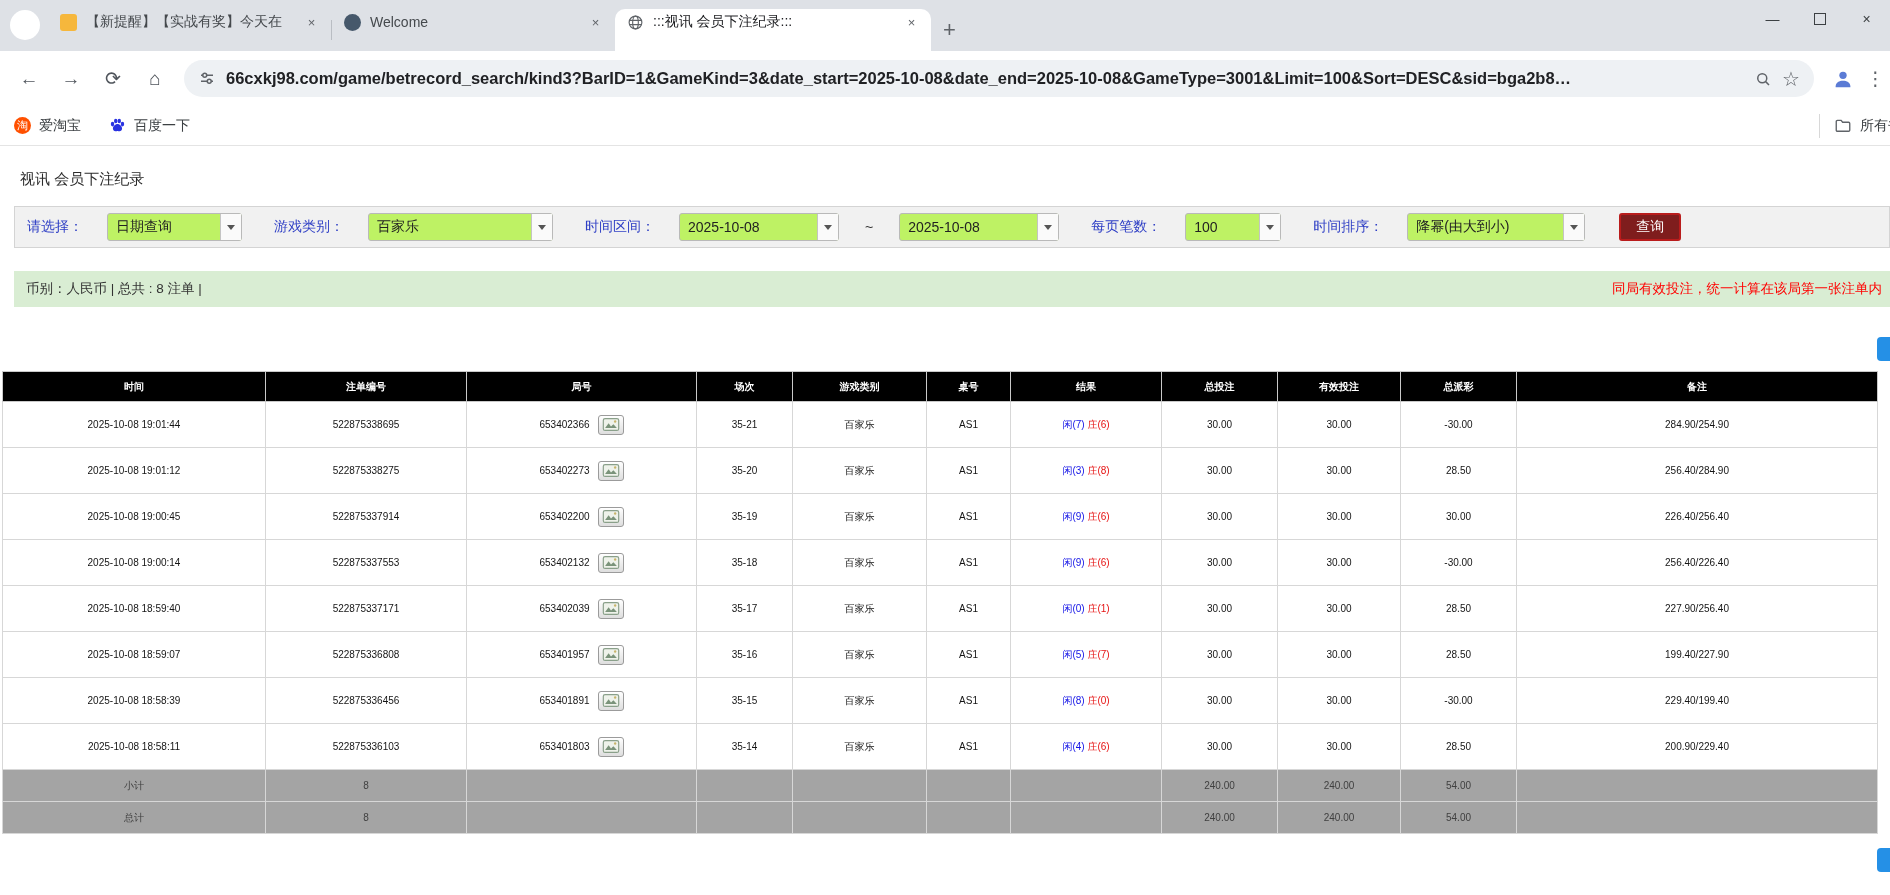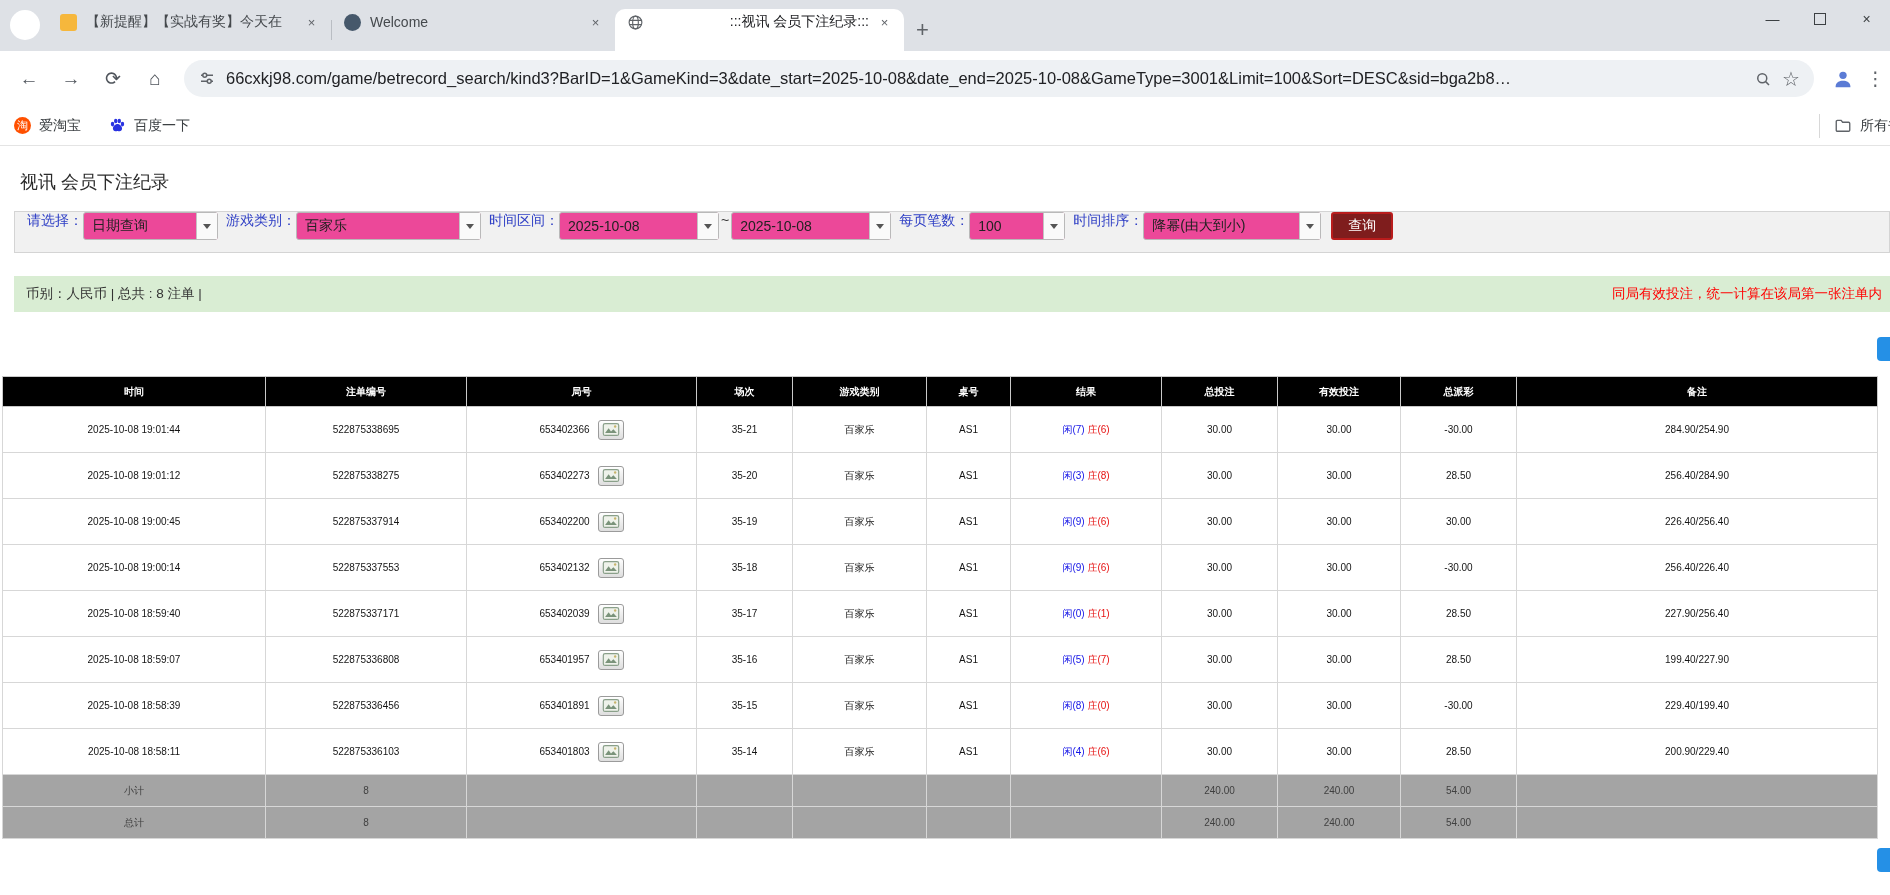--- a/index.html
+++ b/index.html
@@ -4,52 +4,52 @@
 <title>:::视讯 会员下注纪录:::</title>
 <style>
   * { box-sizing: border-box; }
   html, body { margin:0; padding:0; width:1890px; height:895px; overflow:hidden; }
   body { font-family:"Liberation Sans","DejaVu Sans",sans-serif; background:#fff; position:relative; }
 
   
   .tabstrip { height:51px; background:#dee1e6; position:relative; display:flex; align-items:flex-end; padding-left:48px; }
   .circle-btn { position:absolute; left:10px; top:10px; width:30px; height:30px; border-radius:50%; background:#fff; }
   .tab { width:283px; height:42px; display:flex; align-items:center; padding:0 10px 16px 12px; font-size:14px; color:#45494d; position:relative; flex:none; }
-  .tab.active { background:#fff; border-radius:10px 10px 0 0; color:#202124; width:289px;text-align:right; }
+  .tab.active { background:#fff; border-radius:10px 10px 0 0; color:#202124; width:316px; }
   .tab-title { flex:1; white-space:nowrap; overflow:hidden; }
   .tab-close { width:19px; height:19px; flex:none; display:flex; align-items:center; justify-content:center; border-radius:50%; font-size:13px; color:#5f6368; margin-left:6px; }
   .fav { width:17px; height:17px; margin-right:9px; flex:none; }
   .fav-yellow { background:#f6b73c; border-radius:3px; }
   .fav-dark { background:#46586b; border-radius:50%; }
   .tab-sep { width:1px; height:20px; background:#9aa0a6; opacity:.55; margin:0 0 11px 0; flex:none; }
   .newtab { font-size:22px; color:#5f6368; margin:0 0 10px 12px; line-height:1; }
   .wincontrols { position:absolute; right:0; top:0; height:38px; display:flex; }
   .wincontrols > span { width:47px; height:38px; display:flex; align-items:center; justify-content:center; color:#3c4043; font-size:14px; }
   .maxbox::before { content:''; width:10px; height:10px; border:1.5px solid #3c4043; display:block; }
 
   .navbar { height:55px; background:#fff; display:flex; align-items:center; padding:0 10px; gap:4px; }
   .navicon { width:38px; height:38px; display:flex; align-items:center; justify-content:center; font-size:19px; color:#50555c; border-radius:50%; flex:none; }
-  .omnibox { flex:1; height:37px; background:#eef1f4; border-radius:19px; display:flex; align-items:center; padding:0 14px; gap:10px; margin:0 6px; overflow:hidden; }
+  .omnibox { flex:1; height:37px; background:#eef1f4; border-radius:19px; display:flex; align-items:center; padding:0 14px; gap:10px; margin:0 6px; overflow:hidden;font-weight:bold; }
   .url { flex:1; font-size:16.5px; color:#202124; white-space:nowrap; overflow:hidden; }
   .star { font-size:20px; color:#5f6368; flex:none; }
   .menu-dots { font-size:19px; color:#5f6368; width:14px; text-align:center; flex:none; }
 
   .bookmarks { height:40px; background:#fff; border-bottom:1px solid #e4e4e4; display:flex; align-items:center; padding-left:14px; gap:28px; position:relative; }
   .bm { display:flex; align-items:center; gap:8px; font-size:14px; color:#3c4043; }
   .bm-ico { width:17px; height:17px; flex:none; }
   .taobao { background:#ff5000; border-radius:50%; color:#fff; font-size:11px; line-height:17px; text-align:center; }
   .bm-right { position:absolute; right:-26px; top:8px; display:flex; align-items:center; gap:8px; font-size:14px; color:#3c4043; border-left:1px solid #d8d8d8; padding-left:14px; height:24px; white-space:nowrap; }
 
   
-  .page-title { margin:24px 0 17px 20px; font-size:18px; color:#2b2b2b; }
-
-  .filterbar { margin:14px 0 0 14px; width:calc(100% - 14px); background:#f1f1f1; border:1px solid #d4d4d4; height:42px; display:flex; padding:0 12px; gap:0; font-size:14px; }
+  .page-title { margin:24px 0 17px 20px; font-size:15px; color:#2b2b2b; }
+
+  .filterbar { margin:14px 0 0 14px; width:calc(100% - 14px); background:#f1f1f1; border:1px solid #d4d4d4; height:42px; display:flex; align-items:center; padding:0 12px; gap:24px; font-size:14px; }
   .flabel { color:#2f3fc5; margin-left:8px; white-space:nowrap; }
   .flabel:first-child { margin-left:0; }
-  .combo { display:flex; align-items:center; height:28px; background:#ec4899; border:1px solid #b9b9b9; border-radius:3px; flex:none; }
+  .combo { display:flex; align-items:center; height:28px; background:#bef264; border:1px solid #b9b9b9; border-radius:3px; flex:none; }
   .combo-text { flex:1; padding:0 8px; color:#222; white-space:nowrap; overflow:hidden; }
   .combo-btn { width:21px; align-self:stretch; border-left:1px solid #c4c4c4; background:#fafafa; display:flex; align-items:center; justify-content:center; }
   .combo-btn::after { content:''; border:4px solid transparent; border-top:5px solid #555; margin-top:5px; }
   .w-query{width:135px} .w-game{width:185px} .w-date{width:160px} .w-size{width:96px} .w-sort{width:178px}
   .tilde { color:#333; margin:0 2px; }
   .searchbtn { margin-left:10px; height:28px; padding:0 15px; background:#7f1d1d; border:2px solid #b91c1c; border-radius:3px; color:#fff; font-size:14px; font-family:inherit; }
 
   .summary { margin:23px 0 0 14px; width:calc(100% - 14px); height:36px; background:#d9edd3; display:flex; align-items:center; padding:0 12px; font-size:13.5px; color:#333; position:relative; }
   .rednote { position:absolute; right:8px; color:#ff0000; }
 

